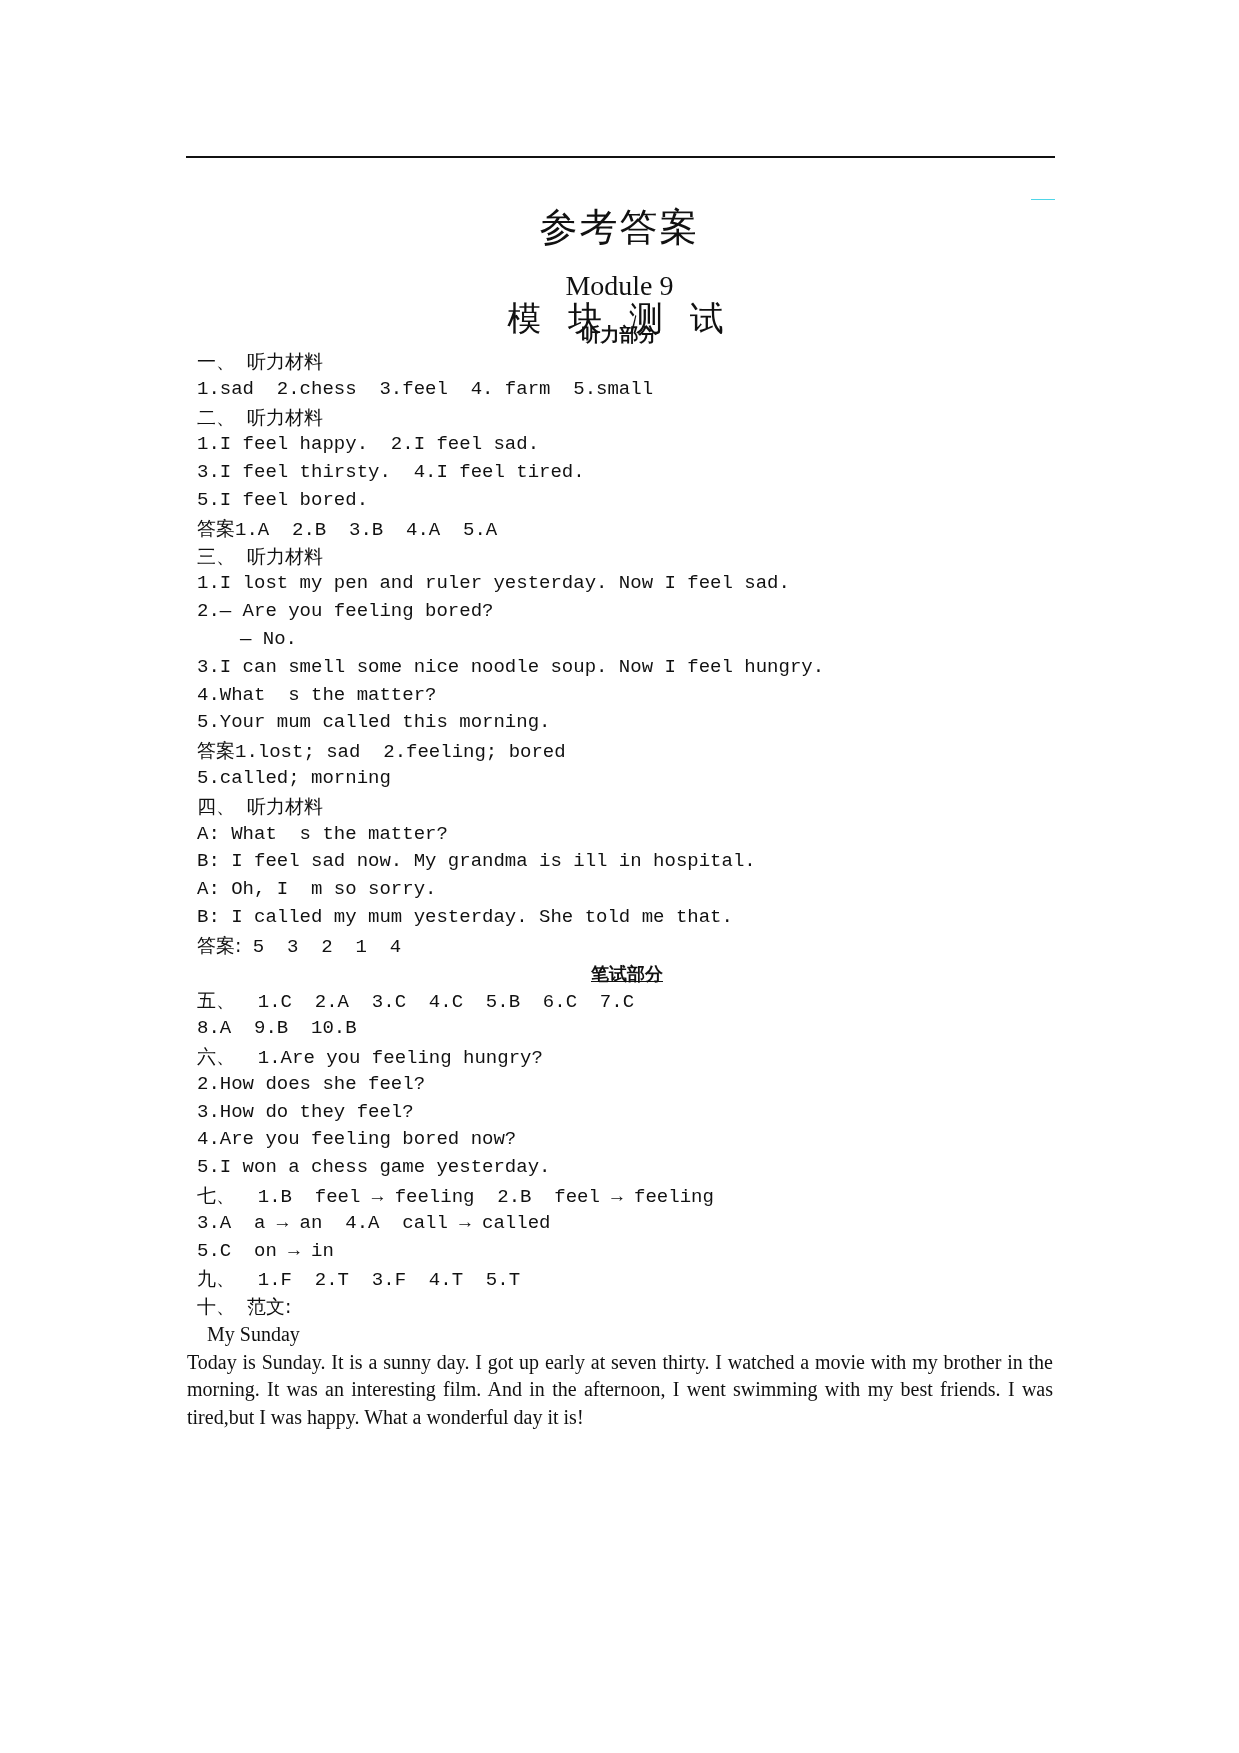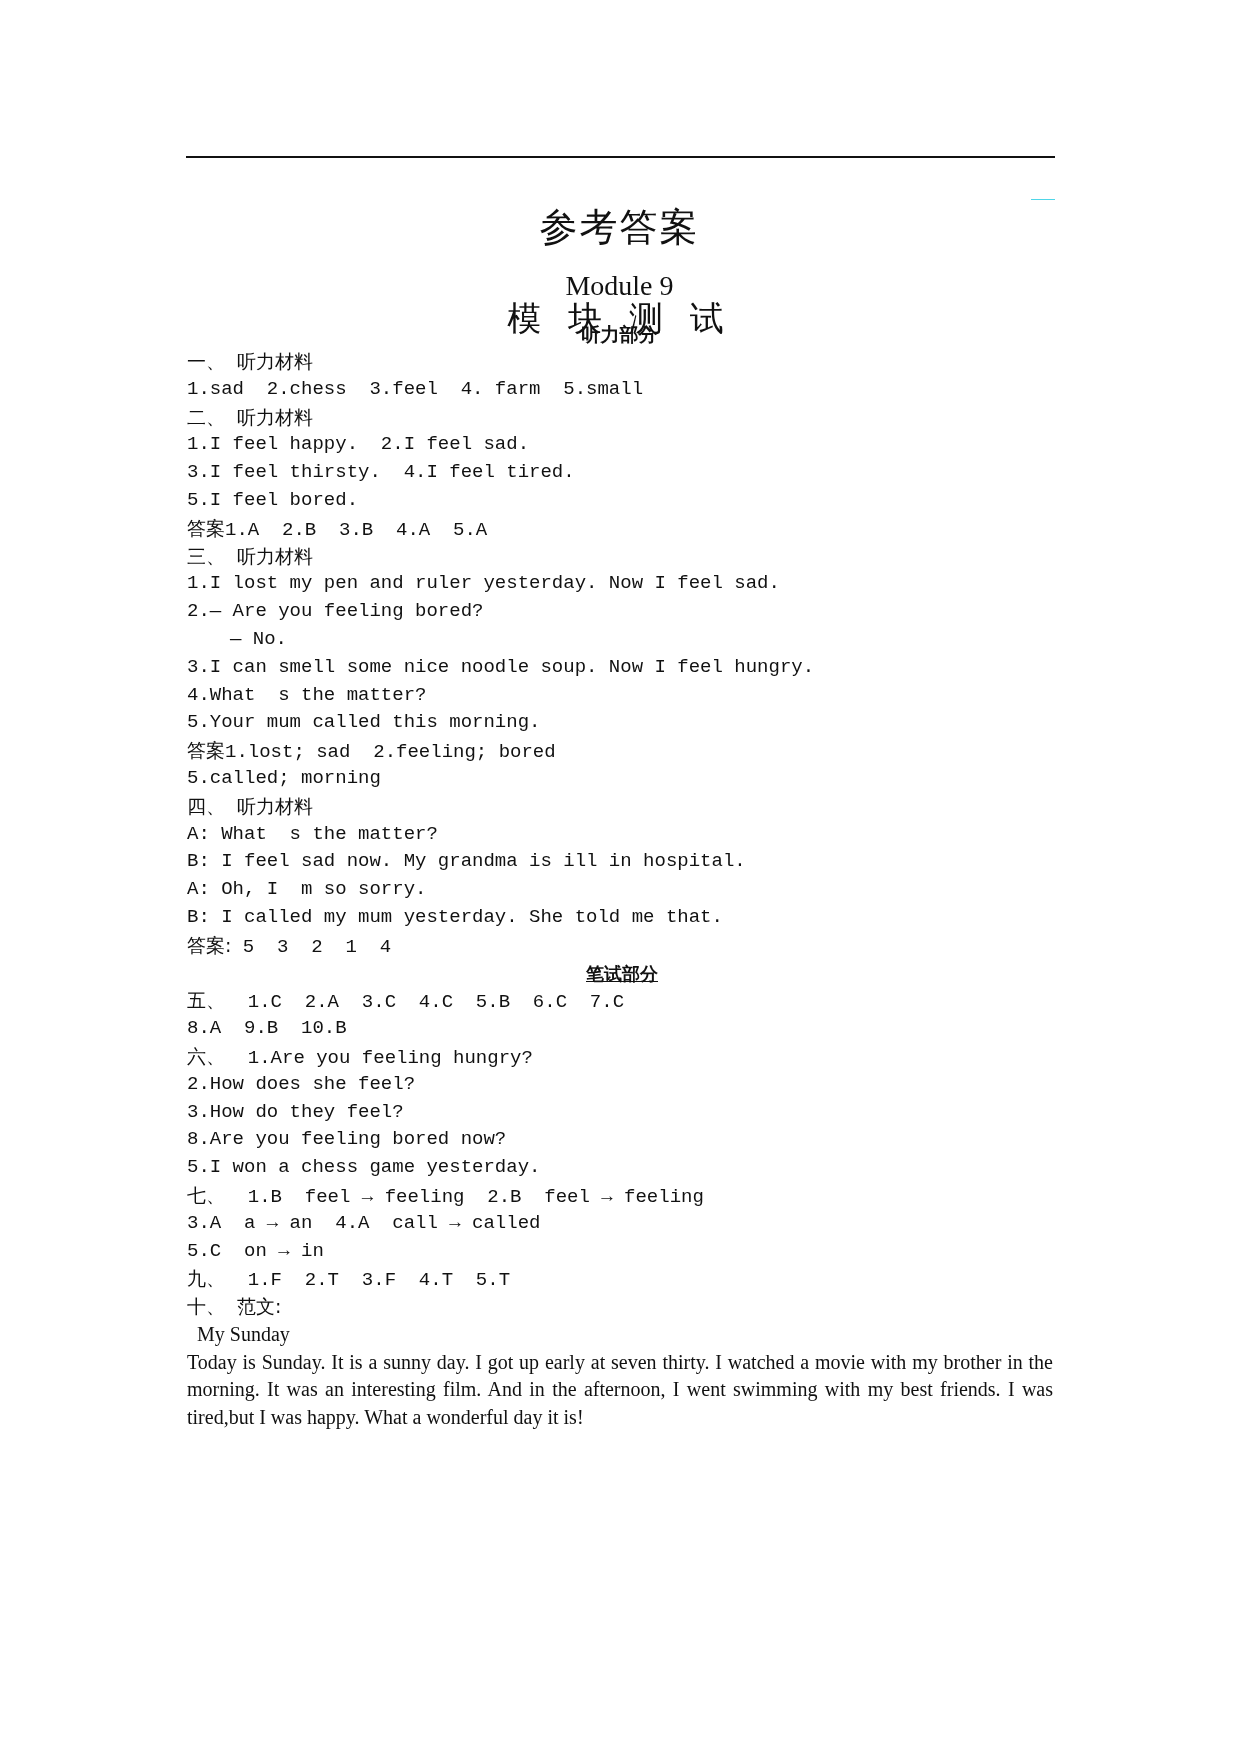--- a/index.html
+++ b/index.html
@@ -7,21 +7,21 @@
          font-family: "DejaVu Serif", "Liberation Serif", serif; color: #111; }
   .rule { position: absolute; left: 186px; top: 156px; width: 869px; height: 2px; background: #111; }
   .cyan-mark { position: absolute; left: 1031px; top: 199px; width: 24px; height: 1px; background: #4fd6e8; }
   .title { position: absolute; left: 0; width: 1239px; text-align: center; }
   .t1 { top: 202px; font-size: 38px; letter-spacing: 2px; font-family: "DejaVu Serif", serif; }
   .t2 { top: 254px; font-size: 28px; font-family: Liberation Serif, serif; margin-top: 16px; }
   .t3 { top: 296px; font-size: 34px; letter-spacing: 8px; font-family: "DejaVu Sans", sans-serif; }
   .t4 { top: 322px; font-size: 19px; font-weight: bold; font-family: "DejaVu Sans", sans-serif; }
   .content { position: absolute; left: 187px; top: 348px; width: 870px; }
   .line { height: 27.8px; line-height: 27.8px; font-size: 19px; white-space: pre;
-          font-family: "Liberation Mono", "DejaVu Sans Mono", monospace; }
+          font-family: "Liberation Mono", "DejaVu Sans Mono", monospace; margin-left: 10px; }
   .line .cn { font-family: "DejaVu Sans", sans-serif; font-size: 19px; }
   .line.indent { padding-left: 43px; }
   .center { text-align: center; padding-left: 0; text-decoration: underline; }
   .section-written { font-weight: bold; font-family: "DejaVu Sans", sans-serif; font-size: 18px; }
   .essay { font-family: "Liberation Serif", "DejaVu Serif", serif; font-size: 20px; white-space: normal;
            line-height: 27.8px; text-align: justify; width: 866px; }
   .essay-title { font-family: "Liberation Serif", serif; font-size: 20px; padding-left: 10px; }
 </style>
 </head>
 <body>
@@ -62,21 +62,21 @@
   <div class="line">B: I called my mum yesterday. She told me that.</div>
   <div class="line"><span class="cn">答案:</span><span> 5  3  2  1  4</span></div>
 
   <div class="line center section-written">笔试部分</div>
 
   <div class="line"><span class="cn">五、</span><span>  1.C  2.A  3.C  4.C  5.B  6.C  7.C</span></div>
   <div class="line">8.A  9.B  10.B</div>
   <div class="line"><span class="cn">六、</span><span>  1.Are you feeling hungry?</span></div>
   <div class="line">2.How does she feel?</div>
   <div class="line">3.How do they feel?</div>
-  <div class="line">8.Are you feeling bored now?</div>
+  <div class="line">4.Are you feeling bored now?</div>
   <div class="line">5.I won a chess game yesterday.</div>
   <div class="line"><span class="cn">七、</span><span>  1.B  feel → feeling  2.B  feel → feeling</span></div>
   <div class="line">3.A  a → an  4.A  call → called</div>
   <div class="line">5.C  on → in</div>
   <div class="line"><span class="cn">九、</span><span>  1.F  2.T  3.F  4.T  5.T</span></div>
   <div class="line"><span class="cn">十、</span><span class="cn">  范文:</span></div>
 
   <div class="line essay-title">My Sunday</div>
   <div class="essay">Today is Sunday. It is a sunny day. I got up early at seven thirty. I watched a movie with my brother in the morning. It was an interesting film. And in the afternoon, I went swimming with my best friends. I was tired,but I was happy. What a wonderful day it is!</div>
 </div>

